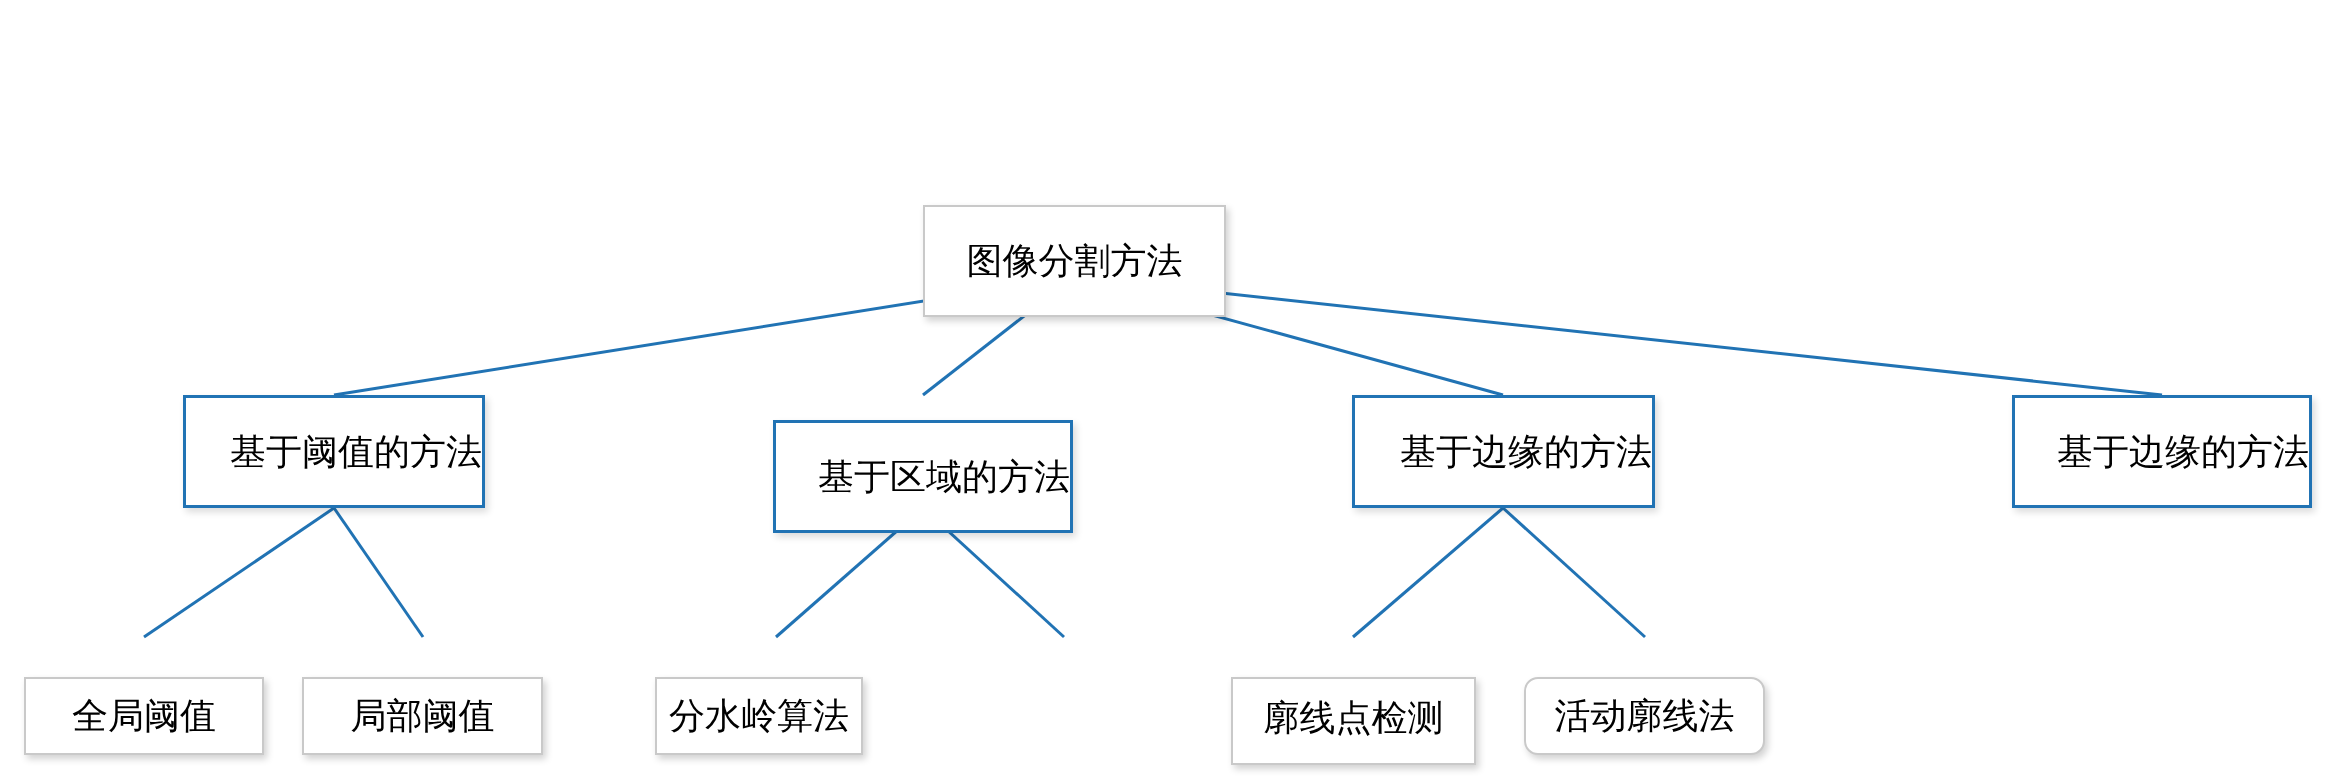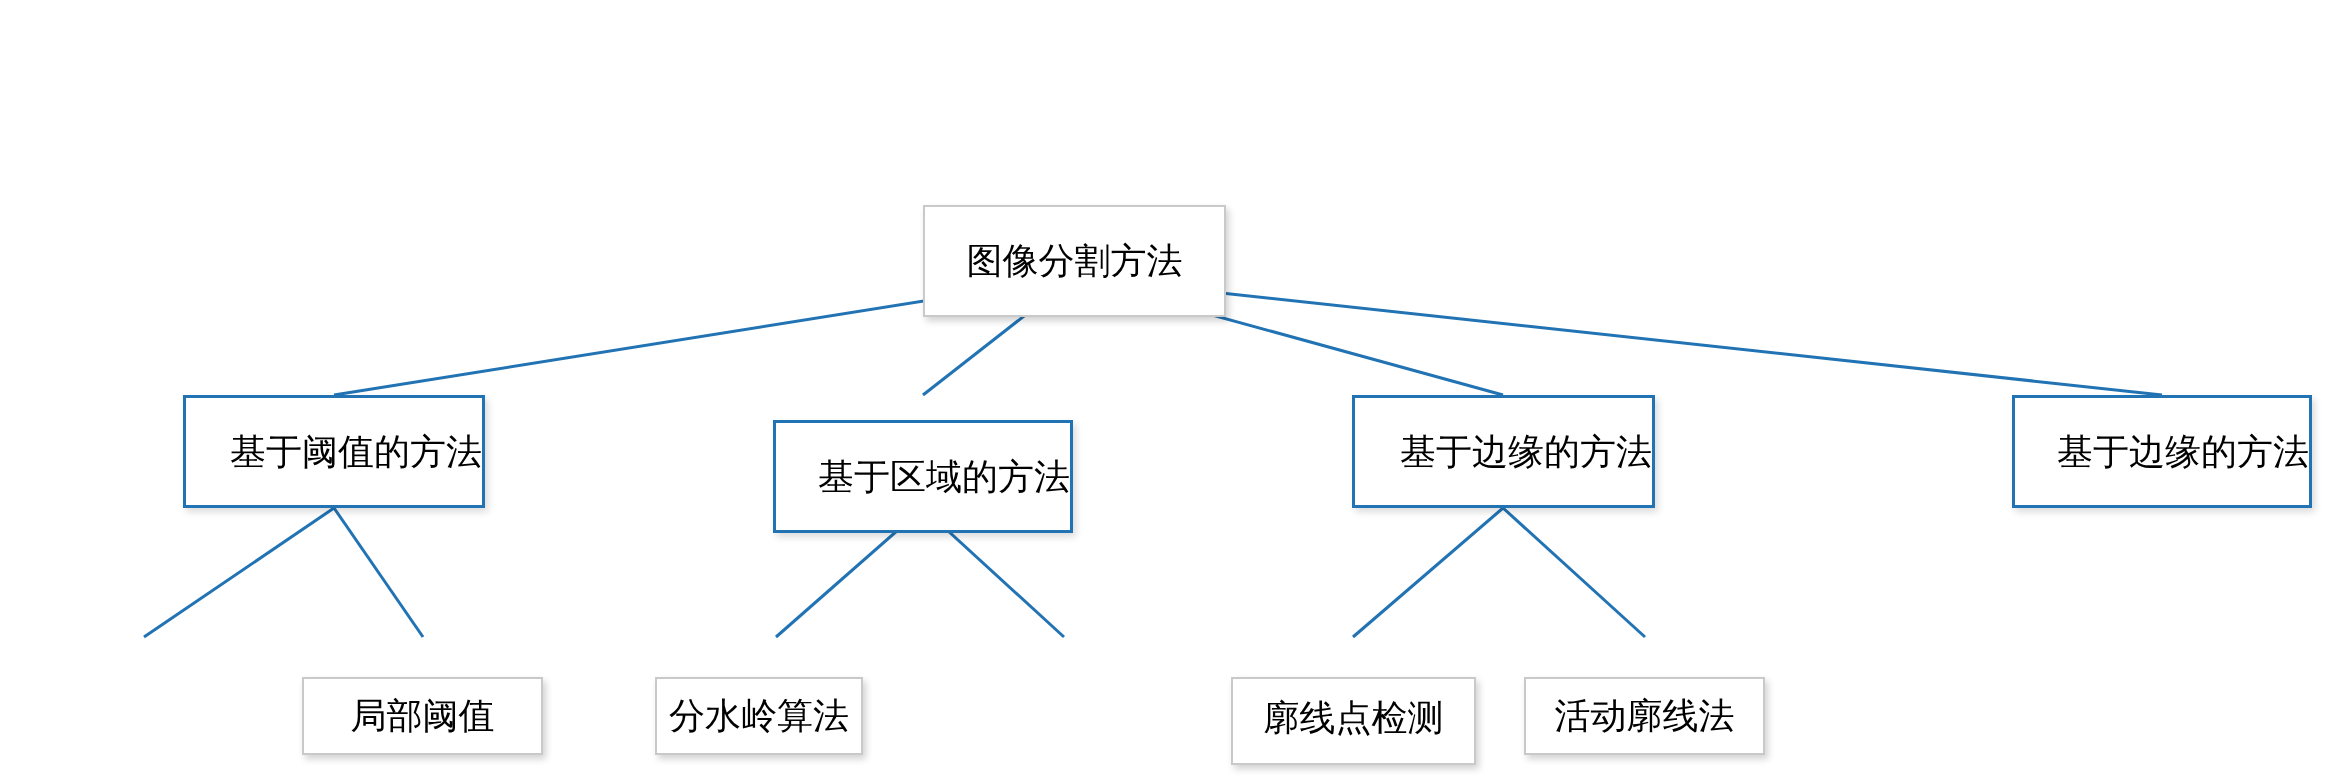--- a/index.html
+++ b/index.html
@@ -58,21 +58,21 @@
   .n-root  { left: 923px;  top: 165px; width: 303px; height: 112px; }
   .n-l2a   { left: 183px;  top: 395px; width: 302px; height: 113px; }
   .n-l2b   { left: 773px;  top: 395px; width: 300px; height: 113px; margin-top: 25px; }
   .n-l2c   { left: 1352px; top: 395px; width: 303px; height: 113px; }
   .n-l2d   { left: 2012px; top: 395px; width: 300px; height: 113px; }
   .n-l3a   { left: 24px;   top: 637px; width: 240px; height: 78px; }
   .n-l3b   { left: 302px;  top: 637px; width: 241px; height: 78px; }
   .n-l3c   { left: 655px;  top: 637px; width: 208px; height: 78px; }
   .n-l3d   { left: 944px;  top: 637px; width: 241px; height: 78px; }
   .n-l3e   { left: 1231px; top: 637px; width: 245px; height: 88px; font-family: Liberation Mono, monospace; }
-  .n-l3f   { left: 1524px; top: 637px; width: 241px; height: 78px; }
+  .n-l3f   { left: 1524px; top: 637px; width: 241px; height: 78px; border-radius: 14px; }
 </style>
 </head>
 <body>
 
 <div class="canvas">
 
   <svg class="connectors" viewBox="0 0 2344 784" xmlns="http://www.w3.org/2000/svg">
 
     <line class="connector" x1="1074" y1="277" x2="334" y2="395"></line>
     <line class="connector" x1="1074" y1="277" x2="923" y2="395"></line>
@@ -102,20 +102,23 @@
   </div>
 
   <div class="node accent n-l2c">
     <span>基于边缘的方法</span>
   </div>
 
   <div class="node accent n-l2d">
     <span>基于边缘的方法</span>
   </div>
 
+  <div class="node plain n-l3a">
+    <span>全局阈值</span>
+  </div>
 
   <div class="node plain n-l3b">
     <span>局部阈值</span>
   </div>
 
   <div class="node plain n-l3c">
     <span>分水岭算法</span>
   </div>
 
 

